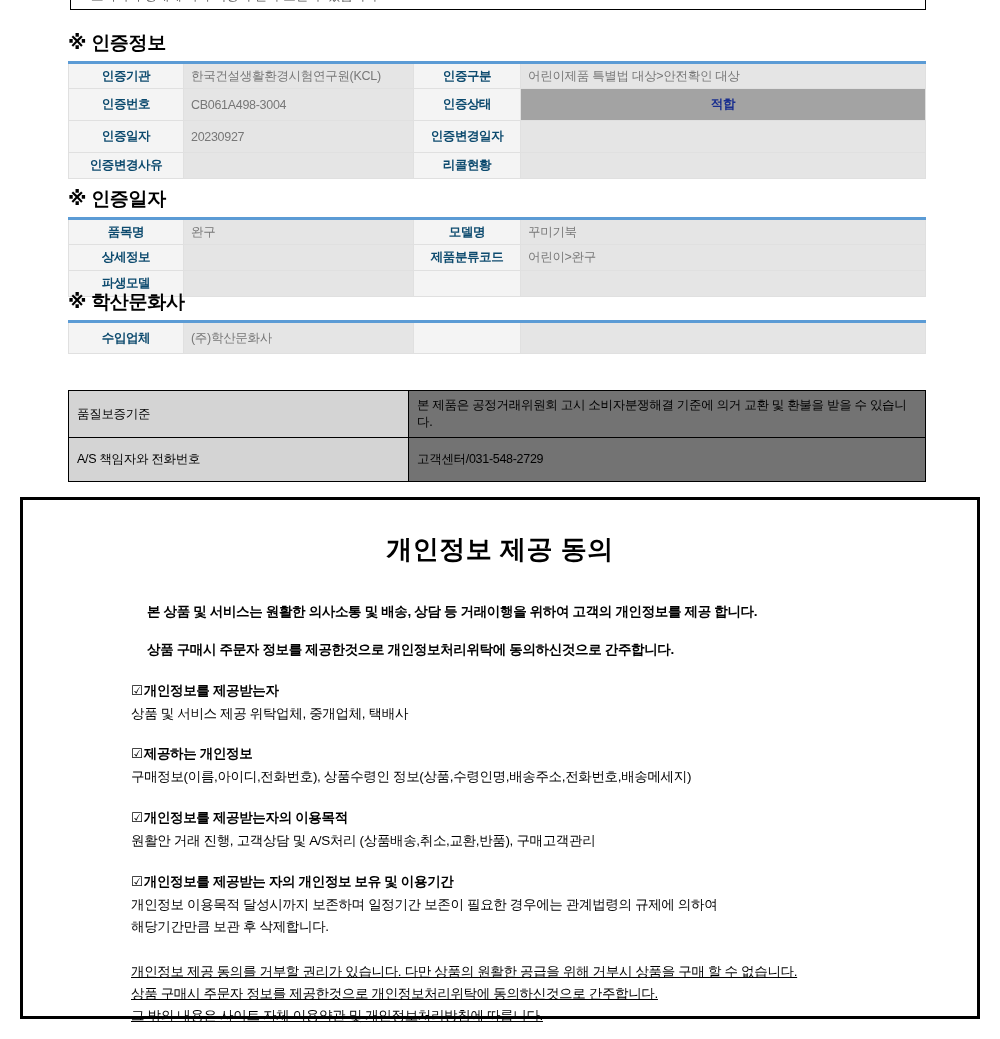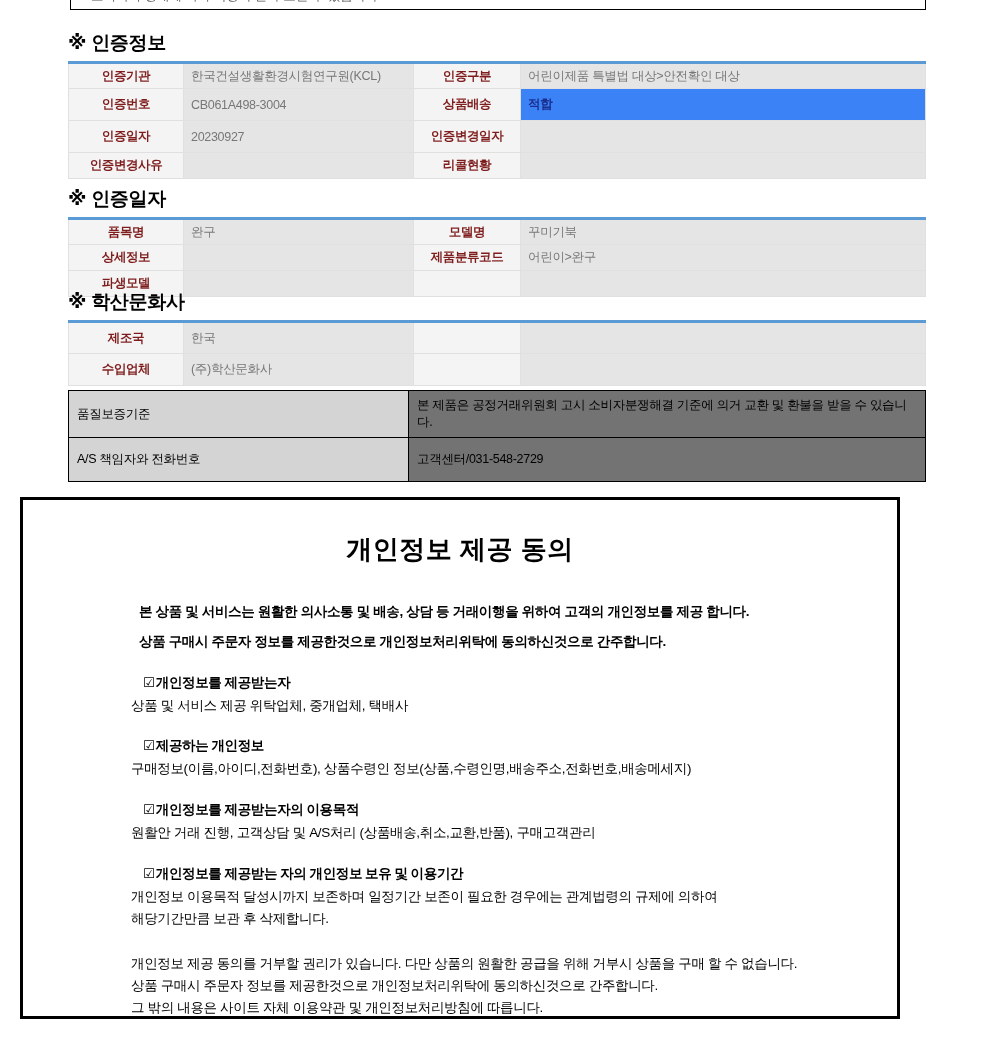--- a/index.html
+++ b/index.html
@@ -63,33 +63,33 @@
     font-size: 12.5px;
     vertical-align: middle;
     box-sizing: border-box;
     overflow: hidden;
     white-space: nowrap;
   }
   table.info td.lbl {
     background: #f4f4f4;
     font-weight: bold;
     text-align: center;
-    color: #7f1d1d;
+    color: #0c4a6e;
     letter-spacing: -0.4px;
   }
   table.info td.val {
     background: #e5e5e5;
     color: #777777;
     letter-spacing: -0.3px;
   }
   table.info td.val-status {
-    background: #3b82f6;
+    background: #a3a3a3;
     color: #1a2f8f;
     font-weight: bold;
-    text-align: left;
+    text-align: center;
     letter-spacing: -0.3px;
     margin-top: 16px;
   }
   table.info td.blank {
     background: #f4f4f4;
   }
   tr.tall td { height: 32px; }
 
   
   table.warranty {
@@ -112,54 +112,53 @@
   table.warranty td.wval {
     background: #737373;
     height: 44px;
   }
 
   
   .consent-box {
     position: absolute;
     left: 20px;
     top: 497px;
-    width: 880px;
+    width: 960px;
     height: 522px;
     border: 3px solid #000000;
     box-sizing: border-box;
     background: #ffffff;
   }
   .consent-title {
     text-align: center;
     font-size: 26px;
     font-weight: bold;
     margin: 32px 0 0 0;
     letter-spacing: 0.5px;
   }
   .consent-body {
     margin: 34px 0 0 108px;
     width: 820px;
     font-size: 13.5px;
     line-height: 1.62;
     letter-spacing: -0.35px;
   }
-  .intro p { margin: 8px; font-weight: bold; }
+  .intro p { margin: 16px; font-weight: bold; }
   .clause { margin-top: 19px; }
   .clause-head {
     font-weight: bold;
-    margin: 0 0 1px 12px;
-    font-family: Liberation Serif, serif;
+    margin: 0 0 1px 0;
   }
   .clause-head .cb {
     font-weight: normal;
     margin-right: 1px;
   }
   .clause-body { margin: 0; }
   .outro { margin-top: 24px; }
-  .outro p { margin: 0; }
+  .outro p { margin: 0; text-decoration: underline; }
 </style>
 </head>
 <body>
 
 <div class="top-notice-frame">
   <div class="notice-text">※ 모니터의 상태에 따라 색상이 달라 보일 수 있습니다.</div>
 </div>
 
 <div class="section" style="top: 30px;">
   <div class="section-title">※ 인증정보</div>
@@ -173,21 +172,21 @@
     <tbody>
       <tr>
         <td class="lbl">인증기관</td>
         <td class="val">한국건설생활환경시험연구원(KCL)</td>
         <td class="lbl">인증구분</td>
         <td class="val">어린이제품 특별법 대상&gt;안전확인 대상</td>
       </tr>
       <tr class="tall">
         <td class="lbl">인증번호</td>
         <td class="val">CB061A498-3004</td>
-        <td class="lbl">상품배송</td>
+        <td class="lbl">인증상태</td>
         <td class="val-status">적합</td>
       </tr>
       <tr class="tall">
         <td class="lbl">인증일자</td>
         <td class="val">20230927</td>
         <td class="lbl">인증변경일자</td>
         <td class="val"></td>
       </tr>
       <tr>
         <td class="lbl">인증변경사유</td>
@@ -235,26 +234,20 @@
   <div class="section-title">※ 학산문화사</div>
   <table class="info">
     <colgroup>
         <col style="width:115px">
         <col style="width:230px">
         <col style="width:107px">
         <col style="width:405px">
       </colgroup>
     <tbody>
       <tr class="tall">
-        <td class="lbl">제조국</td>
-        <td class="val">한국</td>
-        <td class="blank"></td>
-        <td class="val"></td>
-      </tr>
-      <tr class="tall">
         <td class="lbl">수입업체</td>
         <td class="val">(주)학산문화사</td>
         <td class="blank"></td>
         <td class="val"></td>
       </tr>
     </tbody>
   </table>
 </div>
 
 <div class="section" style="top: 390px;">

